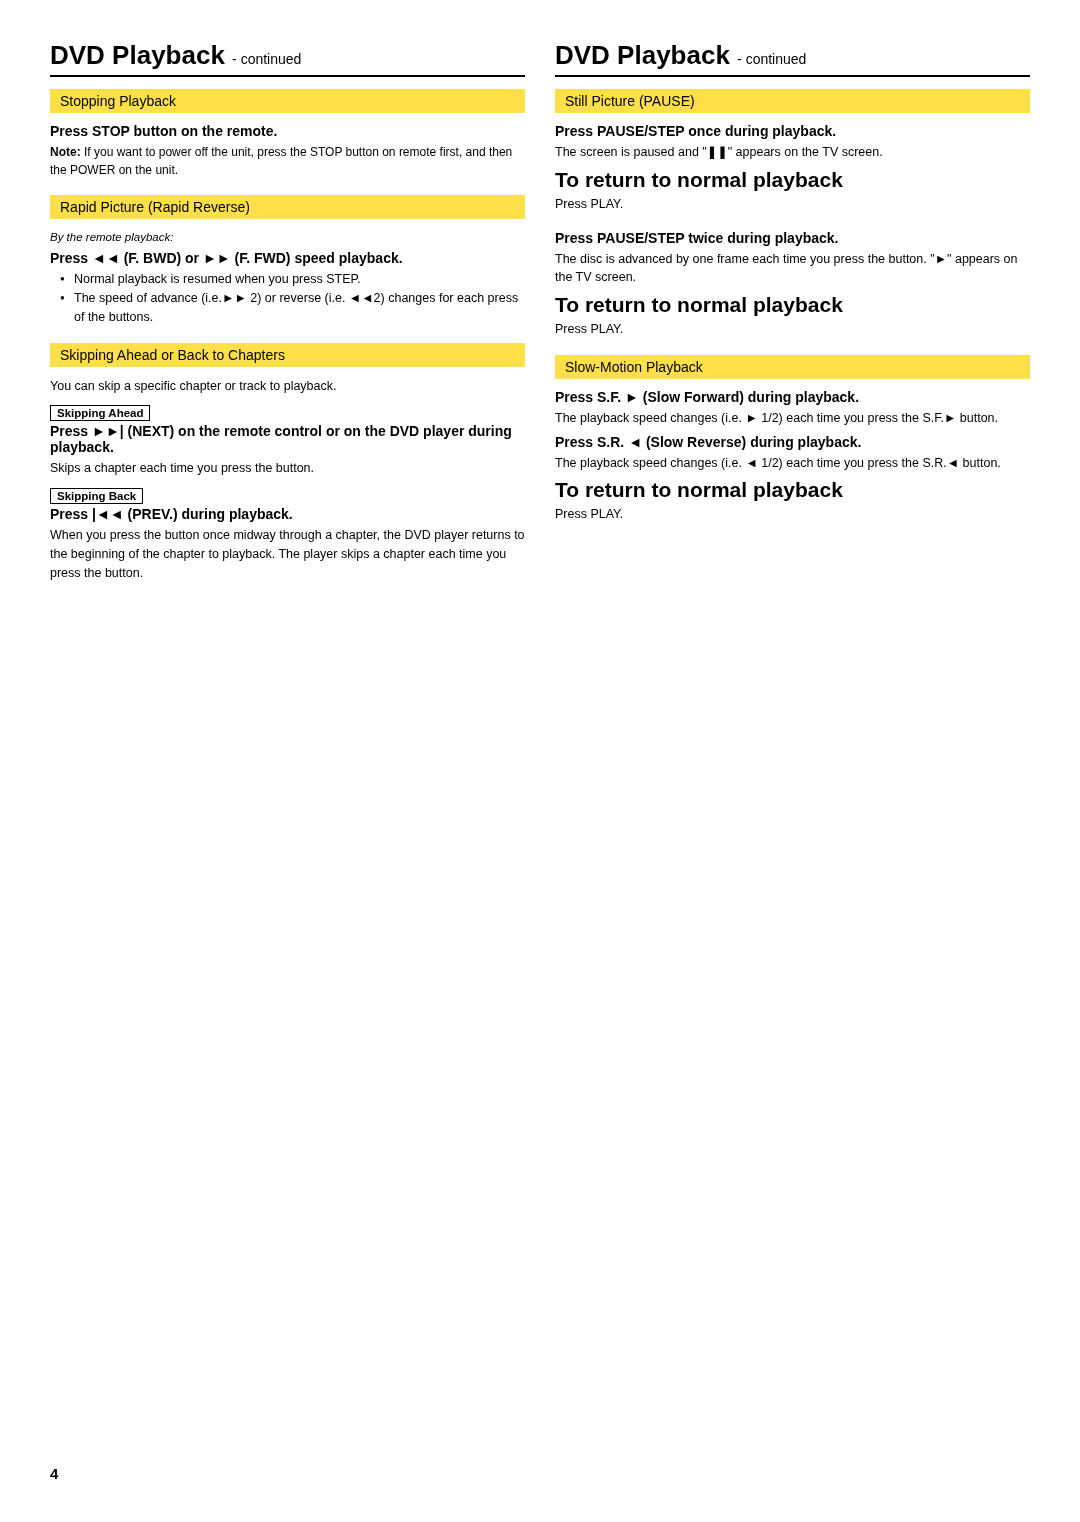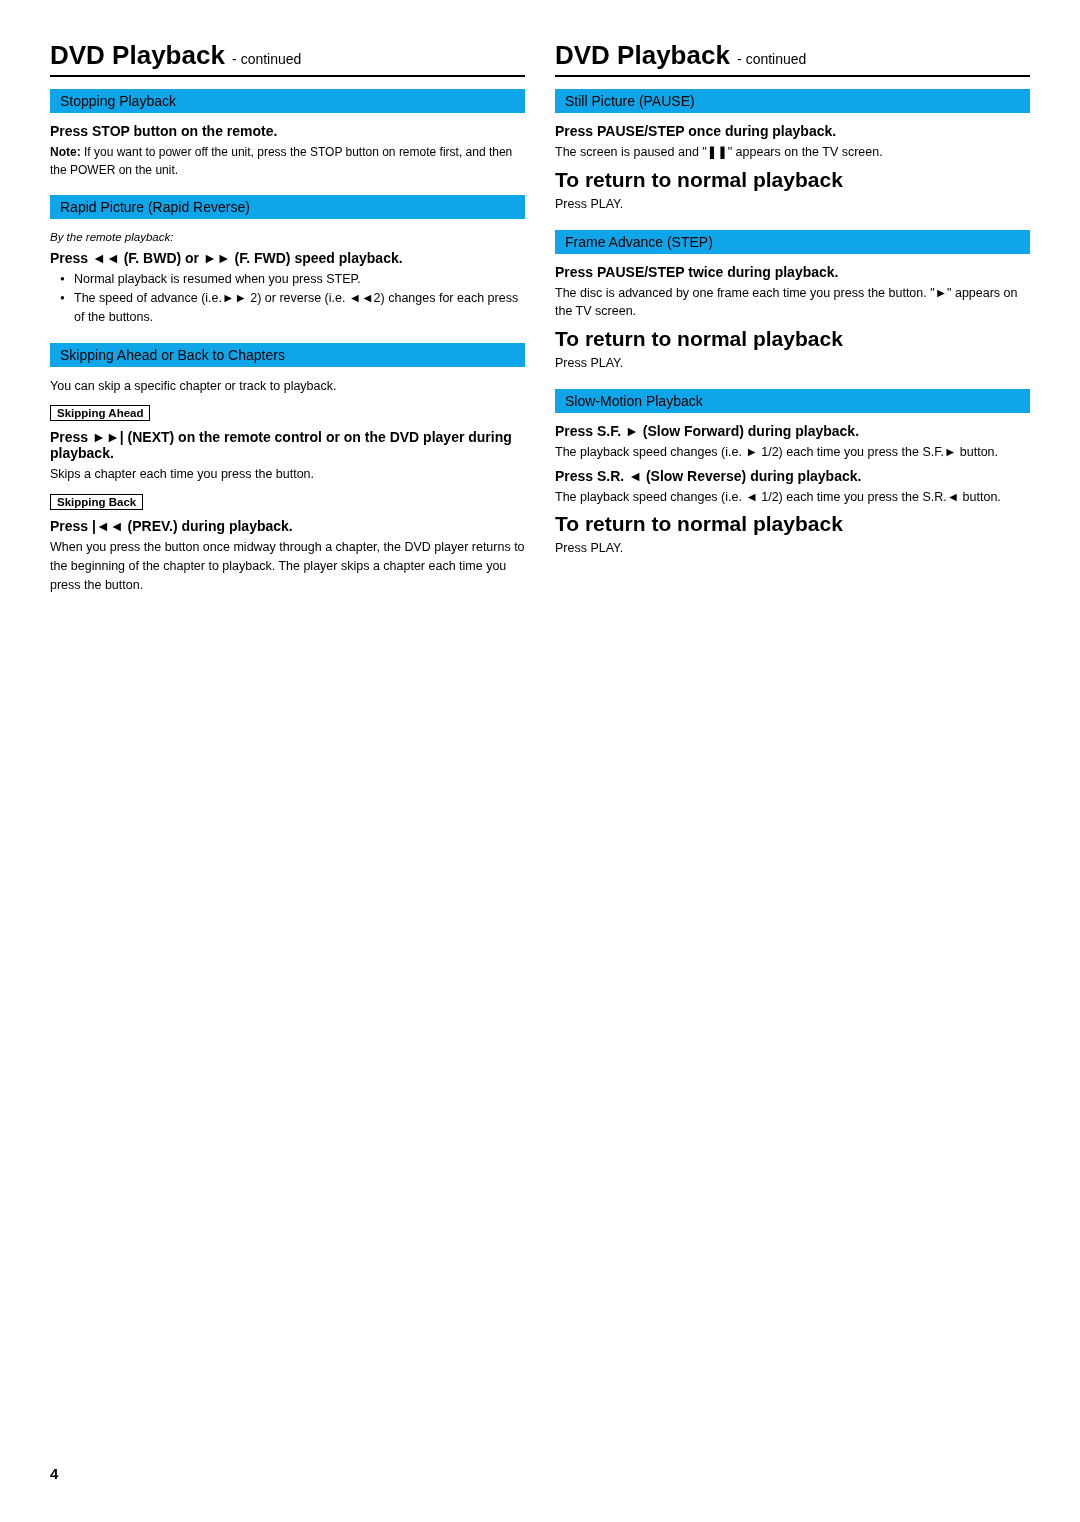--- a/index.html
+++ b/index.html
@@ -41,21 +41,21 @@
       padding-bottom: 4px;
       margin-bottom: 12px;
     }
     .section-title .continued {
       font-size: 14px;
       font-weight: normal;
     }
 
     
     .section-box {
-      background: #0ea5e9;
+      background: #fde047;
       padding: 4px 10px;
       font-size: 14px;
       margin-bottom: 10px;
       display: inline-block;
       width: 100%;
     }
 
     .sub-section {
       margin-bottom: 16px;
     }
@@ -108,21 +108,21 @@
       font-size: 8px;
       top: 3px;
     }
 
     .badge {
       display: inline-block;
       border: 1px solid #000;
       padding: 1px 6px;
       font-size: 11.5px;
       font-weight: bold;
-      margin-bottom: 8px;
+      margin-bottom: 2px;
       margin-top: 4px;
     }
   </style>
 </head>
 <body>
 
 <div class="page">
   <div class="columns">
 
     <div class="column">
@@ -170,21 +170,20 @@
 
       <div class="sub-section">
         <div class="section-box">Still Picture (PAUSE)</div>
         <h3>Press PAUSE/STEP once during playback.</h3>
         <p>The screen is paused and "❚❚" appears on the TV screen.</p>
         <h2 class="normal-heading">To return to normal playback</h2>
         <p>Press PLAY.</p>
       </div>
 
       <div class="sub-section">
-        <div class="section-box">Frame Advance (STEP)</div>
         <h3>Press PAUSE/STEP twice during playback.</h3>
         <p>The disc is advanced by one frame each time you press the button. "►" appears on  the TV screen.</p>
         <h2 class="normal-heading">To return to normal playback</h2>
         <p>Press PLAY.</p>
       </div>
 
       <div class="sub-section">
         <div class="section-box">Slow-Motion Playback</div>
         <h3>Press S.F. ► (Slow Forward) during playback.</h3>
         <p>The playback speed changes (i.e. ► 1/2) each time you press the S.F.► button.</p>

